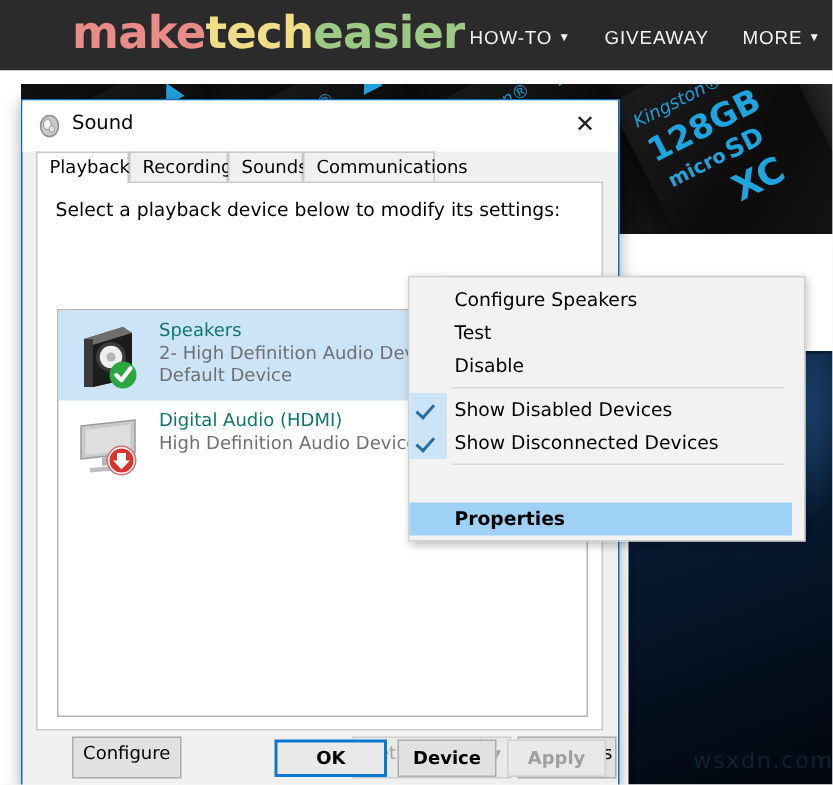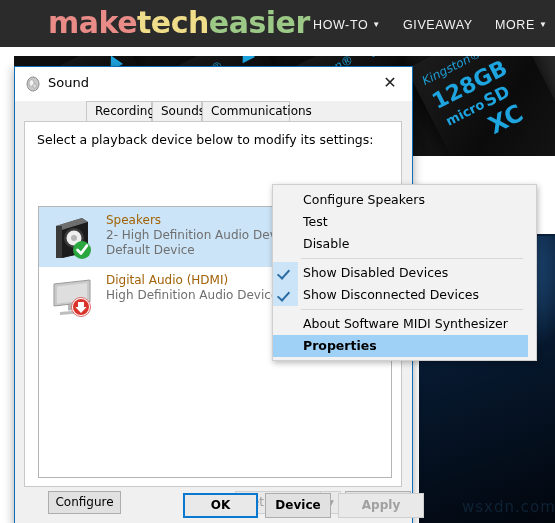--- a/index.html
+++ b/index.html
@@ -146,40 +146,40 @@
     position:absolute;left:23px;top:139px;width:354px;height:272px;
     border:1px solid #b5b5b5;background:#ffffff;box-sizing:border-box;
     overflow:hidden;
   }
   .dev-row{position:absolute;left:0;width:352px;height:60px;}
   .dev-row.selected{background:#cce4f7;}
   #dev-speakers{top:0;}
   #dev-hdmi{top:60px;}
   .dev-icon{position:absolute;left:9px;top:7px;width:46px;height:46px;}
   .dev-name{
-    position:absolute;left:67px;top:6px;font-size:12px;color:#a16207;
+    position:absolute;left:67px;top:6px;font-size:12px;color:#0f766e;
     font-family:"DejaVu Sans",sans-serif;white-space:nowrap;
   }
   .dev-sub{
     position:absolute;left:67px;font-size:12px;color:#6f6f6f;
     font-family:"DejaVu Sans",sans-serif;white-space:nowrap;
   }
   .dev-sub.l1{top:21px;}
   .dev-sub.l2{top:36px;}
   .meter{
     position:absolute;right:10px;top:8px;width:13px;height:44px;
     display:flex;flex-direction:column;justify-content:space-between;
   }
   .meter i{display:block;height:3px;background:#a8cfe8;}
 
   .btnrow{
     position:absolute;left:9px;top:424px;width:378px;height:26px;
   }
   .btn{
-    position:absolute;top:0;height:23px;line-height:21px;
+    position:absolute;top:0;height:28px;line-height:21px;
     border:1px solid #adadad;background:#e1e1e1;
     font-size:12px;color:#000;text-align:center;box-sizing:border-box;
     font-family:"DejaVu Sans",sans-serif;white-space:nowrap;cursor:default;
   }
   .btn.disabled{color:#a0a0a0;border-color:#cfcfcf;background:#e9e9e9;}
   #btn-configure{left:24px;width:73px;}
   #btn-setdefault{left:211px;width:85px;border-right:none;}
   #btn-setdefault-arrow{left:296px;width:21px;}
   #btn-setdefault-arrow .ar{font-size:9px;color:#a0a0a0;}
   #btn-properties{left:321px;width:66px;}
@@ -188,21 +188,21 @@
     position:absolute;left:0;top:458px;width:100%;height:0;
   }
   .footbtn{
     position:absolute;height:25px;line-height:23px;
     border:1px solid #adadad;background:#e1e1e1;
     font-size:12px;color:#000;text-align:center;box-sizing:border-box;
     font-family:"DejaVu Sans",sans-serif;cursor:default;font-weight:bold;
   }
   #btn-ok{left:168px;top:-32px;width:75px;border:2px solid #0b78d0;background:#e9e9e9;line-height:21px;}
   #btn-cancel{left:250px;top:-32px;width:66px;}
-  #btn-apply{left:323px;top:-32px;width:86px;color:#a0a0a0;border-color:#cfcfcf;background:#e9e9e9;}
+  #btn-apply{left:323px;top:-32px;width:66px;color:#a0a0a0;border-color:#cfcfcf;background:#e9e9e9;}
 
   
   #ctxmenu{
     position:absolute;left:272px;top:184px;width:257px;height:175px;
     background:#f2f2f2;border:1px solid #cfcfcf;
     box-shadow:1px 2px 6px rgba(0,0,0,.28);
     font-family:"DejaVu Sans",sans-serif;
     padding-left:6px;
   }
   .ctx-gutter{
@@ -307,20 +307,21 @@
     <svg class="title-icon" viewBox="0 0 16 16">
       <ellipse cx="8" cy="8" rx="6" ry="7" fill="#c9c9c9" stroke="#8d8d8d" stroke-width="1"></ellipse>
       <ellipse cx="6.6" cy="7" rx="2.6" ry="3.4" fill="#f2f2f2" stroke="#9a9a9a" stroke-width="0.7"></ellipse>
       <ellipse cx="9.6" cy="10" rx="1.8" ry="2.2" fill="#e0e0e0" stroke="#9a9a9a" stroke-width="0.6"></ellipse>
     </svg>
     <div class="title-text">Sound</div>
     <div class="close-btn">✕</div>
   </div>
 
   <div class="tabstrip">
+    <div class="tab active" id="tab-playback">Playback</div>
     <div class="tab" id="tab-recording">Recording</div>
     <div class="tab" id="tab-sounds">Sounds</div>
     <div class="tab" id="tab-comms">Communications</div>
   </div>
 
   <div class="tabpage"></div>
 
   <div class="prompt">Select a playback device below to modify its settings:</div>
 
   <div class="listbox">
@@ -401,19 +402,16 @@
     <span class="chk"></span>
     <span class="lbl">Show Disconnected Devices</span>
   </div>
   <div class="mi checked" id="mi-3">
     <span class="chk"></span>
     <span class="lbl">Show Disabled Devices</span>
   </div>
 
   <div class="ctx-sep" id="sep-1"></div>
 
-  <div class="mi" id="mi-5">
-    <span class="lbl">About Software MIDI Synthesizer</span>
-  </div>
   <div class="mi highlight" id="mi-6">
     <span class="lbl">Properties</span>
   </div>
 </div>
 
 </body></html>

